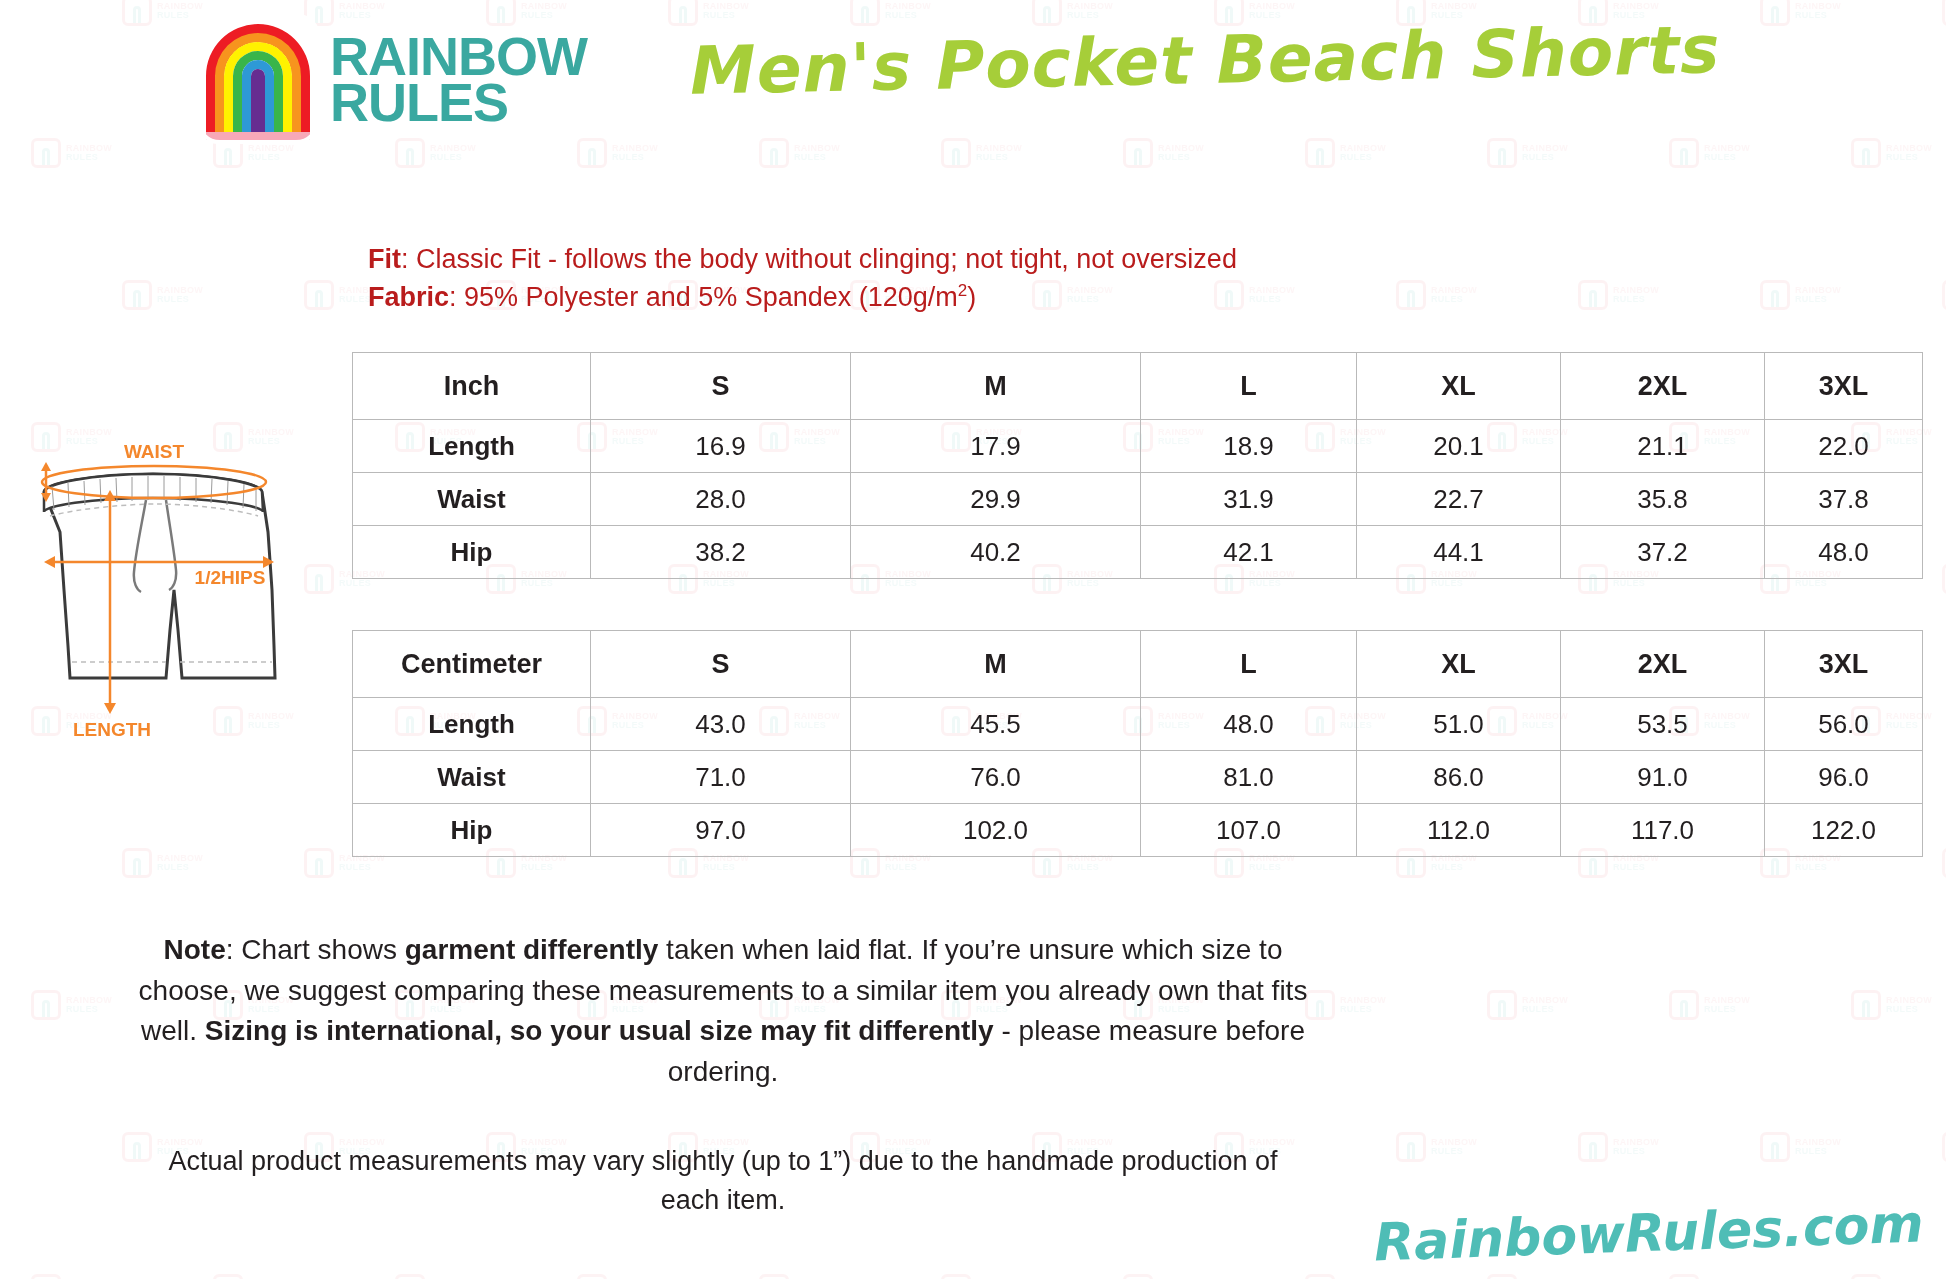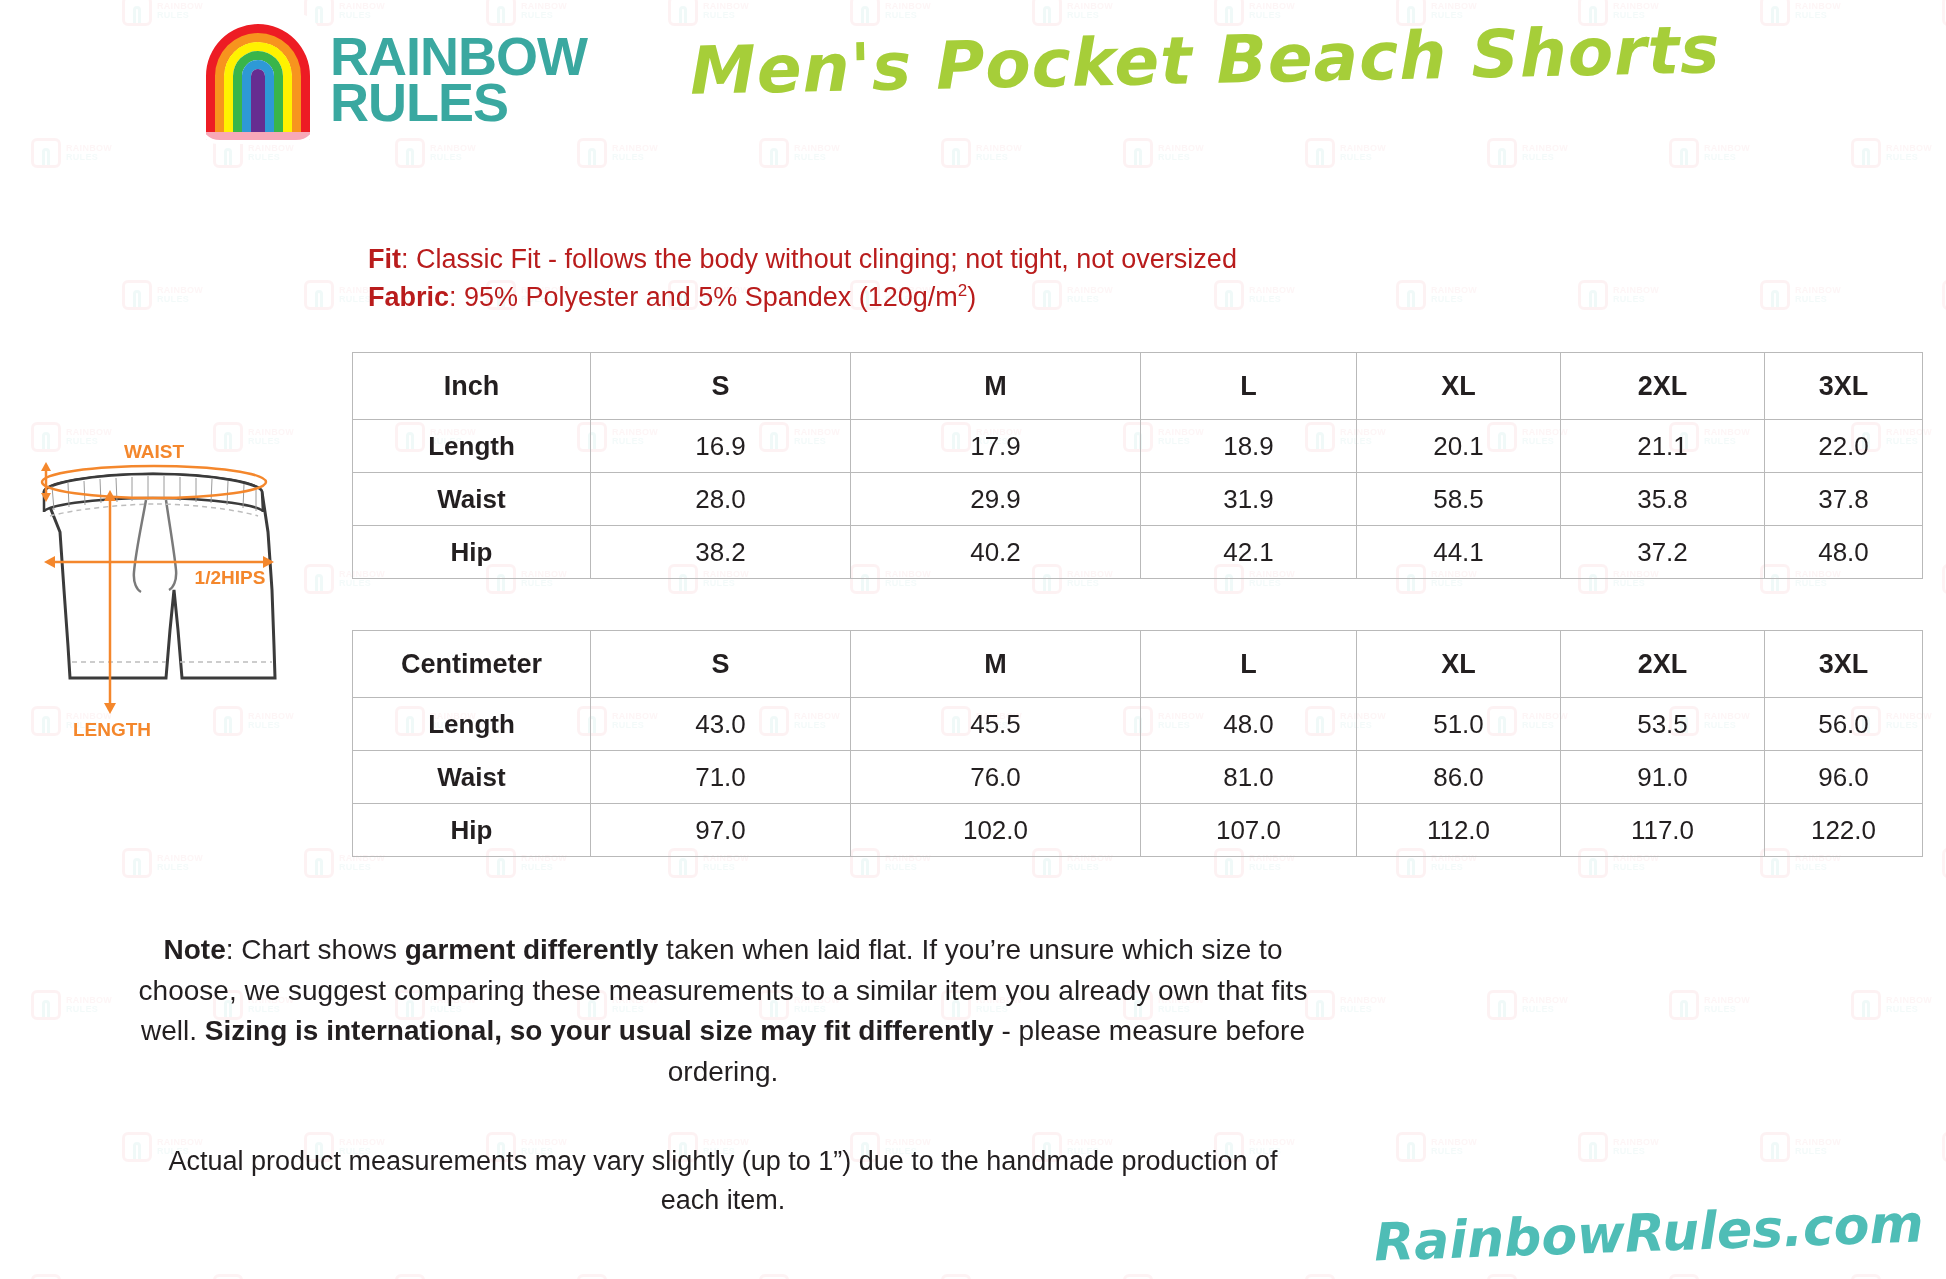--- a/index.html
+++ b/index.html
@@ -760,21 +760,21 @@
         <td>18.9</td>
         <td>20.1</td>
         <td>21.1</td>
         <td>22.0</td>
       </tr>
       <tr>
         <td class="rowhead">Waist</td>
         <td>28.0</td>
         <td>29.9</td>
         <td>31.9</td>
-        <td>58.5</td>
+        <td>22.7</td>
         <td>35.8</td>
         <td>37.8</td>
       </tr>
       <tr>
         <td class="rowhead">Hip</td>
         <td>38.2</td>
         <td>40.2</td>
         <td>42.1</td>
         <td>44.1</td>
         <td>37.2</td>

